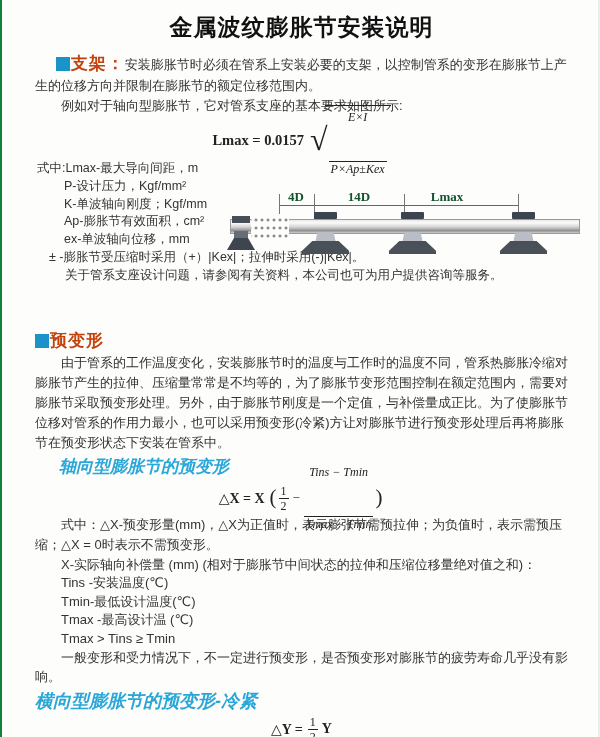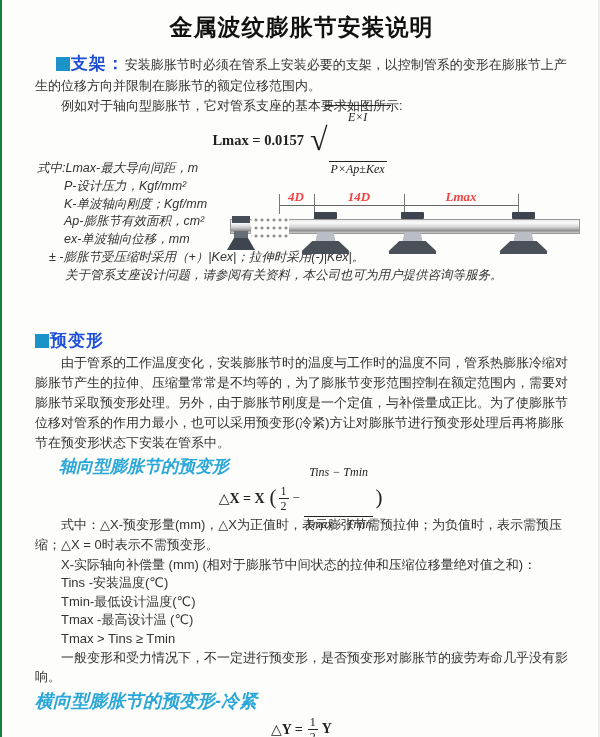--- a/index.html
+++ b/index.html
@@ -6,46 +6,46 @@
   .page{
     position:relative;width:600px;height:737px;margin:0 auto;
     background:#fdfdfb;border-left:2px solid #15803d;border-right:2px solid #eaeeef;
     box-sizing:border-box;padding:12px 30px 0 33px;overflow:hidden;
     font-family:"Liberation Sans","DejaVu Sans",sans-serif;color:#333;
   }
   .title{font-size:23px;font-weight:bold;color:#111;text-align:center;margin:0;line-height:30px;letter-spacing:1px;}
   p{margin:0;font-size:13px;line-height:20.5px;color:#333;}
   .p-support{margin-top:12px;text-indent:1.6em;}
   .sec-marker{display:inline-block;width:14px;height:14px;background:#1b93c8;vertical-align:-2px;margin-right:1px;}
-  .sec-head{color:#1d4ed8;font-size:17px;font-weight:bold;letter-spacing:1px;}
+  .sec-head{color:#c2410c;font-size:17px;font-weight:bold;letter-spacing:1px;}
   .p-example{text-indent:2em;line-height:20px;}
   
   .formula{display:flex;justify-content:center;align-items:center;font-family:"Liberation Serif","DejaVu Serif",serif;color:#222;}
   .f1{margin:6px 0 2px 0;height:36px;}
   .f-lhs{font-weight:bold;font-size:14.5px;margin-right:6px;}
   .radical{font-size:32px;line-height:30px;font-weight:400;margin-right:-3px;transform:translateY(-1px);}
   .radicand{display:inline-block;border-top:1.5px solid #222;padding:1px 4px 0 4px;vertical-align:middle;}
   .frac{display:inline-flex;flex-direction:column;align-items:center;font-size:12px;line-height:14px;}
   .frac .den{border-top:1px solid #222;padding:0 2px;}
   .frac .num{padding:0 2px;}
   .ital{font-style:italic;gap:37px;}
   
-  .defs-wrap{position:relative;margin-top:2px;height:160px;font-style:italic;}
+  .defs-wrap{position:relative;margin-top:2px;height:160px;}
   .dline{font-size:12.5px;line-height:17.8px;white-space:nowrap;}
   .d-first{margin-left:2px;}
   .d-mid{margin-left:29px;}
   .d-pm{margin-left:14px;}
   .d-last{margin-left:30px;}
   
   .diagram{position:absolute;top:28px;right:-12px;width:355px;height:80px;}
   .dimline{position:absolute;left:54px;top:17px;width:239px;height:1px;background:#666;}
   .tick{position:absolute;top:6px;width:1px;height:25px;background:#777;}
   .tk1{left:54px;} .tk2{left:89px;} .tk3{left:179px;} .tk4{left:293px;}
-  .dimlabel{position:absolute;top:1px;font-family:"Liberation Serif","DejaVu Serif",serif;font-weight:bold;font-size:13px;color:#ef4444;text-align:center;width:60px;}
-  .dl1{left:41px;} .dl2{left:104px;} .dl3{left:206px;}
+  .dimlabel{position:absolute;top:1px;font-family:"Liberation Serif","DejaVu Serif",serif;font-weight:bold;font-size:13px;color:#14532d;text-align:center;width:60px;}
+  .dl1{left:41px;} .dl2{left:104px;} .dl3{left:192px;}
   .pipe{position:absolute;left:5px;top:31px;width:348px;height:13px;border:1px solid #9a9a9a;
         background:linear-gradient(to bottom,#e9e9e9,#fbfbfb 22%,#d2d2d2 55%,#8f8f8f 82%,#cfcfcf);}
   .bellows{position:absolute;left:26px;top:26px;width:38px;height:24px;background-color:#fdfdfb;
         background-image:radial-gradient(circle,#8d8d8d 1.2px,rgba(0,0,0,0) 1.8px);background-size:6px 8px;background-position:2px 2px;}
   .anchor{position:absolute;left:1px;top:24px;width:30px;height:46px;}
   .a-cap{position:absolute;left:6px;top:4px;width:18px;height:7px;background:#474e58;}
   .a-mid{position:absolute;left:8px;top:19px;width:14px;height:8px;background:#676d75;}
   .a-base{position:absolute;left:1px;top:26px;width:28px;height:12px;background:#3f454e;clip-path:polygon(25% 0,75% 0,100% 100%,0 100%);}
   .support{position:absolute;top:24px;width:54px;height:46px;}
   .s1{left:73px;} .s2{left:160px;} .s3{left:271px;}

